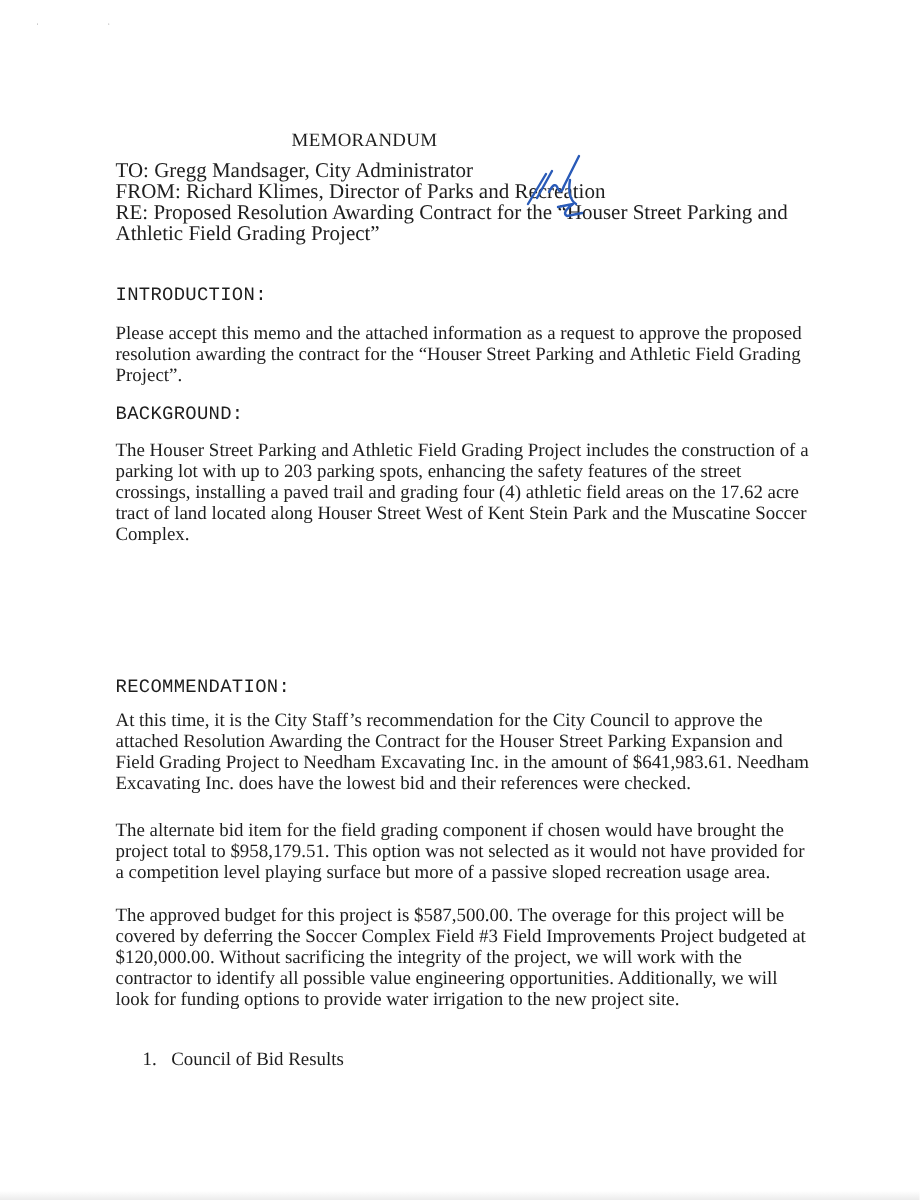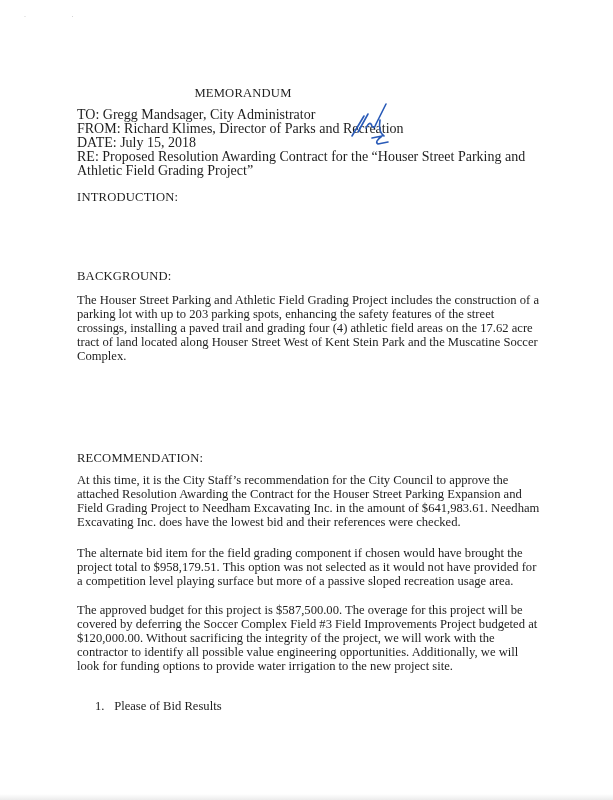--- a/index.html
+++ b/index.html
@@ -12,57 +12,57 @@
   .specks { position: absolute; left: 24px; top: 14px; font-size: 6px; color: #999; letter-spacing: 22px; }
   .title {
     position: absolute; top: 86px; left: 0; width: 486px; text-align: center;
     font-size: 12.6px; letter-spacing: 0.2px;
   }
   .header { position: absolute; top: 108px; left: 77px; width: 470px; font-size: 14px; line-height: 14px; }
   .header div { white-space: nowrap; }
   .header .wrap { white-space: normal; }
   .signature { position: absolute; left: 350px; top: 102px; width: 46px; height: 46px; }
   .body-text { position: absolute; left: 77px; width: 466px; font-size: 12.6px; line-height: 14px; }
-  .heading { position: absolute; left: 77px; font-size: 12.6px; letter-spacing: 0.2px; }
+  .heading { position: absolute; left: 77px; font-size: 12.6px; letter-spacing: 0.2px; font-family: Liberation Mono, monospace; }
   .list-item { position: absolute; left: 95px; font-size: 12.6px; }
   .list-item .num { display: inline-block; width: 16px; }
   .scan-edge {
     position: absolute; left: 0; bottom: 0; width: 613px; height: 6px;
     background: linear-gradient(to bottom, rgba(255,255,255,0), rgba(220,220,220,0.55));
   }
 </style>
 </head>
 <body>
 
 <div class="page">
 
   <div class="specks">· ·</div>
 
   <div class="title">MEMORANDUM</div>
 
   <div class="header">
     <div>TO: Gregg Mandsager, City Administrator</div>
     <div>FROM: Richard Klimes, Director of Parks and Recreation</div>
-    <div>DATE: July 15, 2018</div>
     <div class="wrap">RE: Proposed Resolution Awarding Contract for the “Houser Street Parking and Athletic Field Grading Project”</div>
   </div>
 
   <svg class="signature" viewBox="0 0 46 46">
     <path d="M2 34 L14 14 M8 30 L18 12 M16 26 Q20 18 22 24 Q24 28 26 22 M26 22 L36 2 M30 18 Q28 30 34 34 M22 36 L32 34 Q24 40 28 42 L38 40" fill="none" stroke="#2a5bb8" stroke-width="1.6" stroke-linecap="round" stroke-linejoin="round"></path>
   </svg>
 
   <div class="heading" style="top:190px">INTRODUCTION:</div>
+  <div class="body-text" style="top:215px">Please accept this memo and the attached information as a request to approve the proposed resolution awarding the contract for the “Houser Street Parking and Athletic Field Grading Project”.</div>
 
   <div class="heading" style="top:269px">BACKGROUND:</div>
   <div class="body-text" style="top:293px">The Houser Street Parking and Athletic Field Grading Project includes the construction of a parking lot with up to 203 parking spots, enhancing the safety features of the street crossings, installing a paved trail and grading four (4) athletic field areas on the 17.62 acre tract of land located along Houser Street West of Kent Stein Park and the Muscatine Soccer Complex.</div>
 
   <div class="heading" style="top:451px">RECOMMENDATION:</div>
   <div class="body-text" style="top:473px">At this time, it is the City Staff’s recommendation for the City Council to approve the attached Resolution Awarding the Contract for the Houser Street Parking Expansion and Field Grading Project to Needham Excavating Inc. in the amount of $641,983.61. Needham Excavating Inc. does have the lowest bid and their references were checked.</div>
   <div class="body-text" style="top:546px">The alternate bid item for the field grading component if chosen would have brought the project total to $958,179.51. This option was not selected as it would not have provided for a competition level playing surface but more of a passive sloped recreation usage area.</div>
   <div class="body-text" style="top:603px">The approved budget for this project is $587,500.00. The overage for this project will be covered by deferring the Soccer Complex Field #3 Field Improvements Project budgeted at $120,000.00. Without sacrificing the integrity of the project, we will work with the contractor to identify all possible value engineering opportunities. Additionally, we will look for funding options to provide water irrigation to the new project site.</div>
 
   <div class="list-item" style="top:699px">
     <span class="num">1.</span>
-    <span>Please of Bid Results</span>
+    <span>Council of Bid Results</span>
   </div>
 
   <div class="scan-edge"></div>
 </div>
 
 </body></html>

